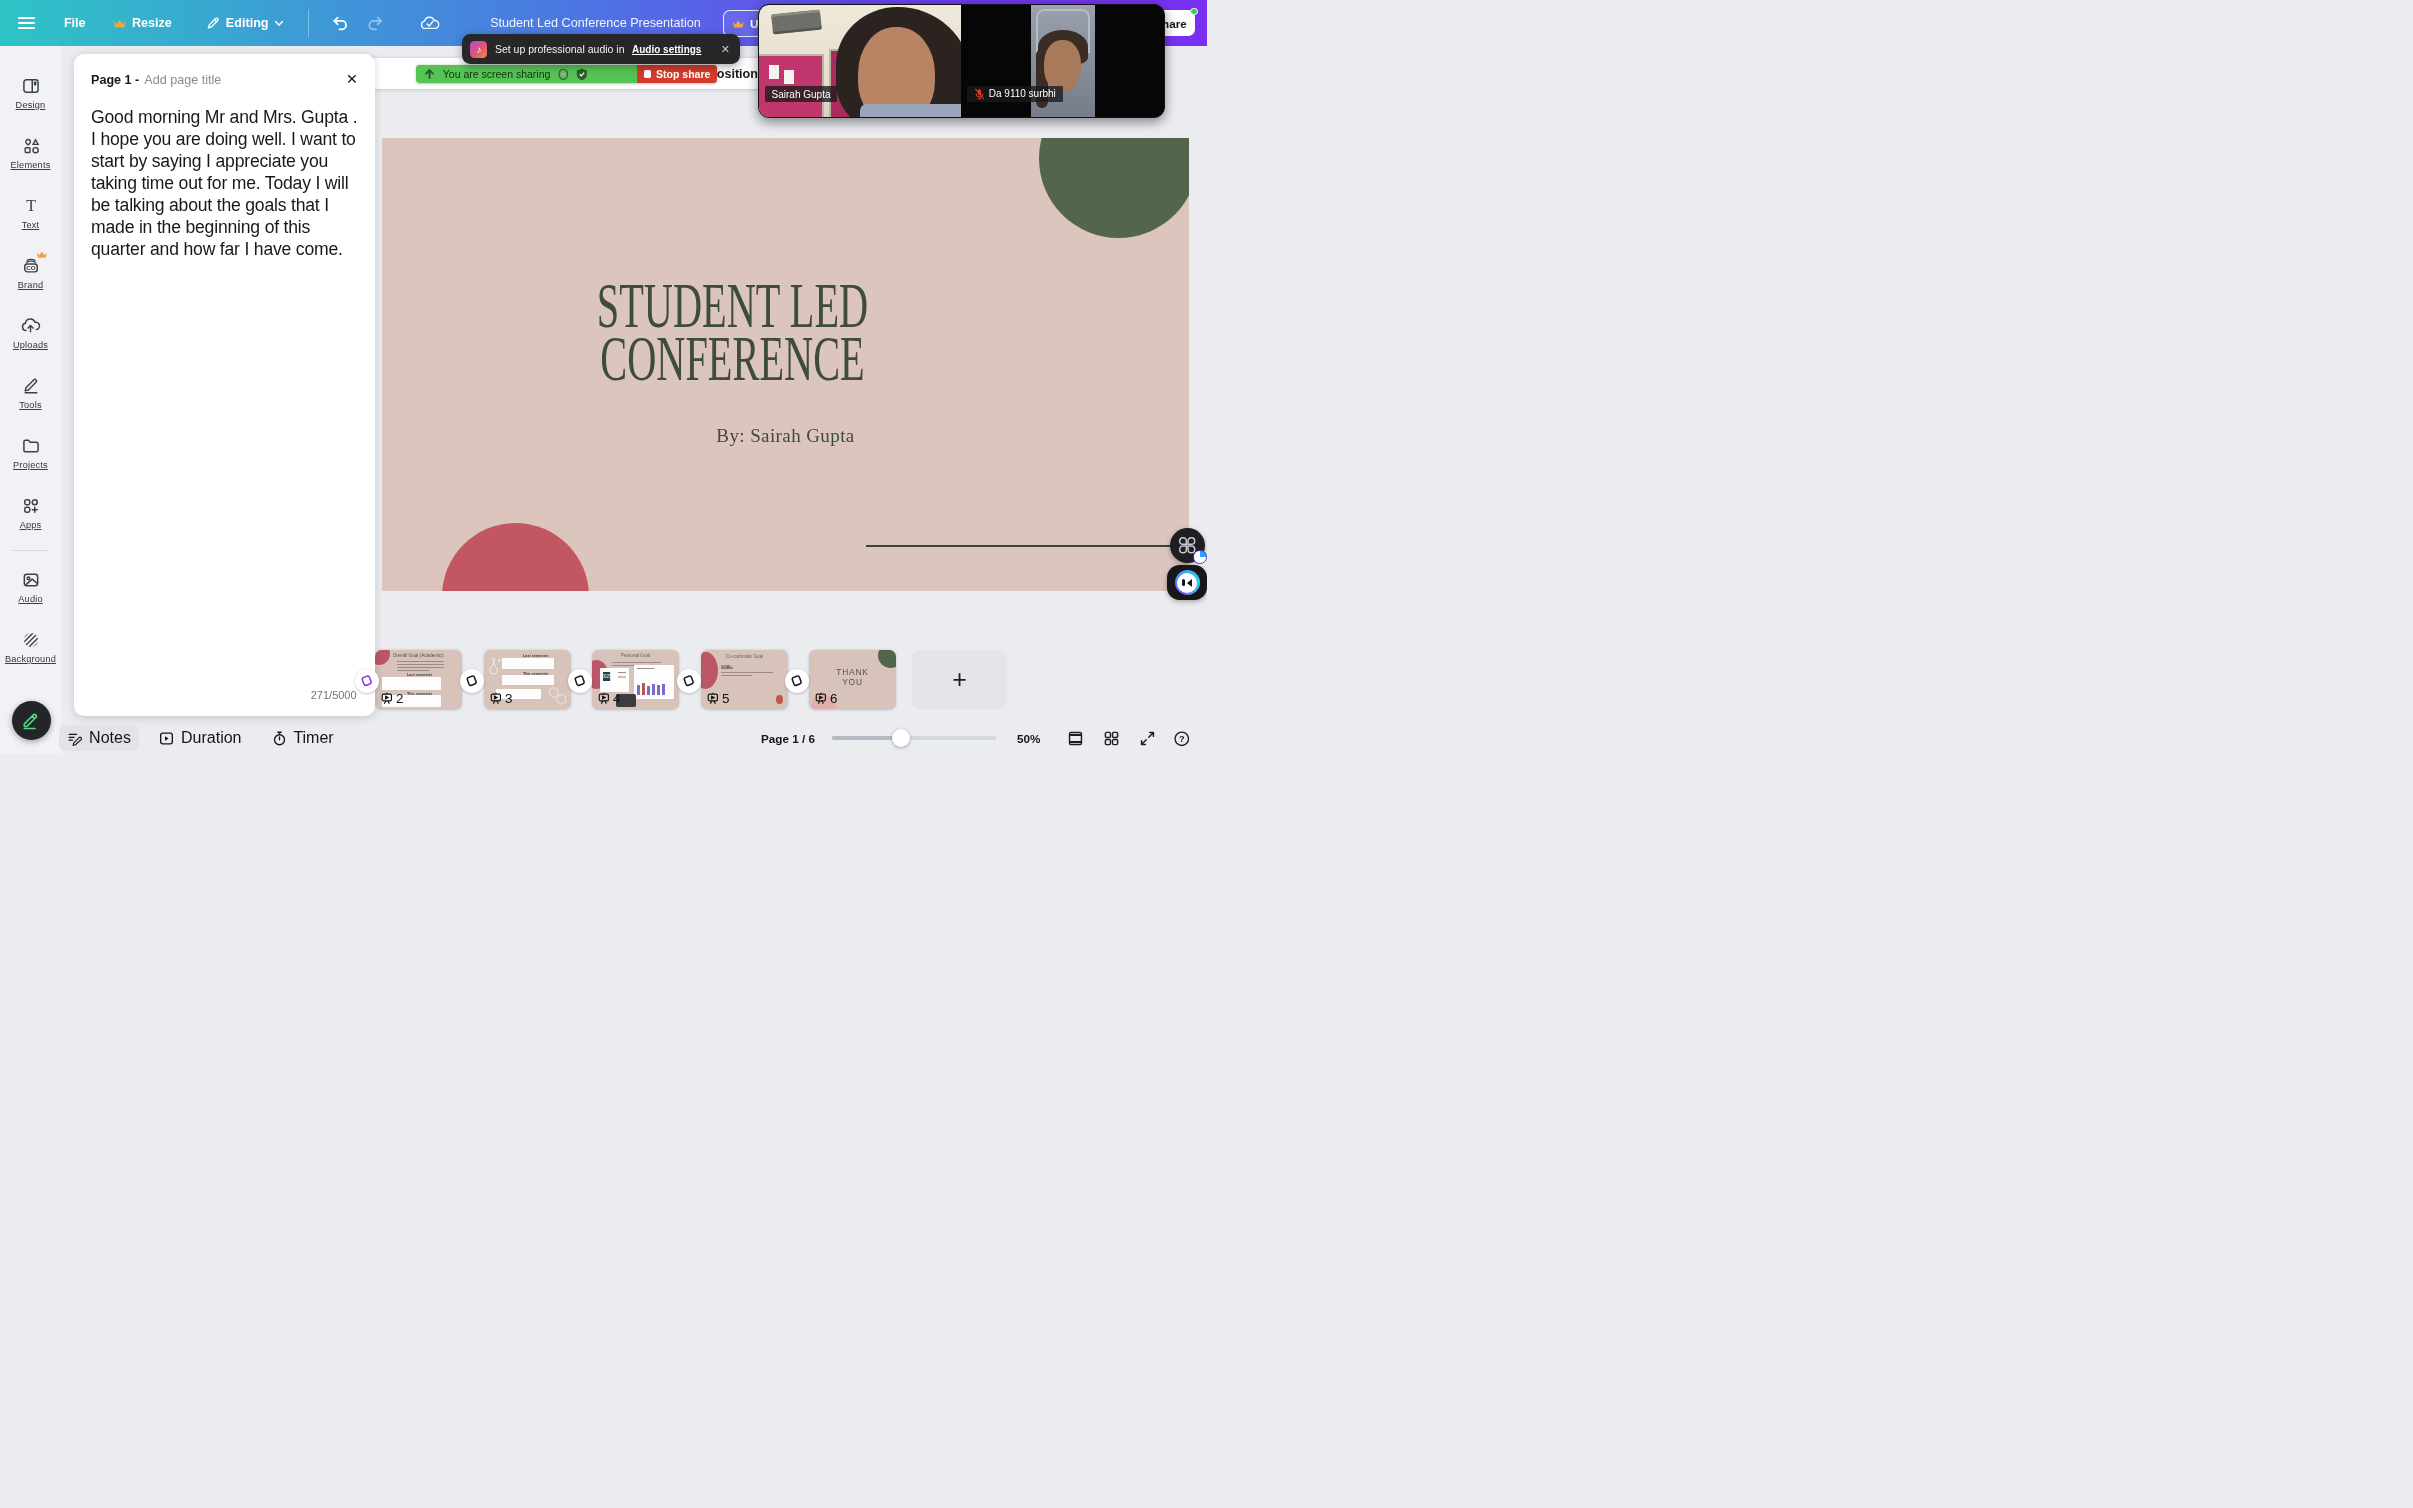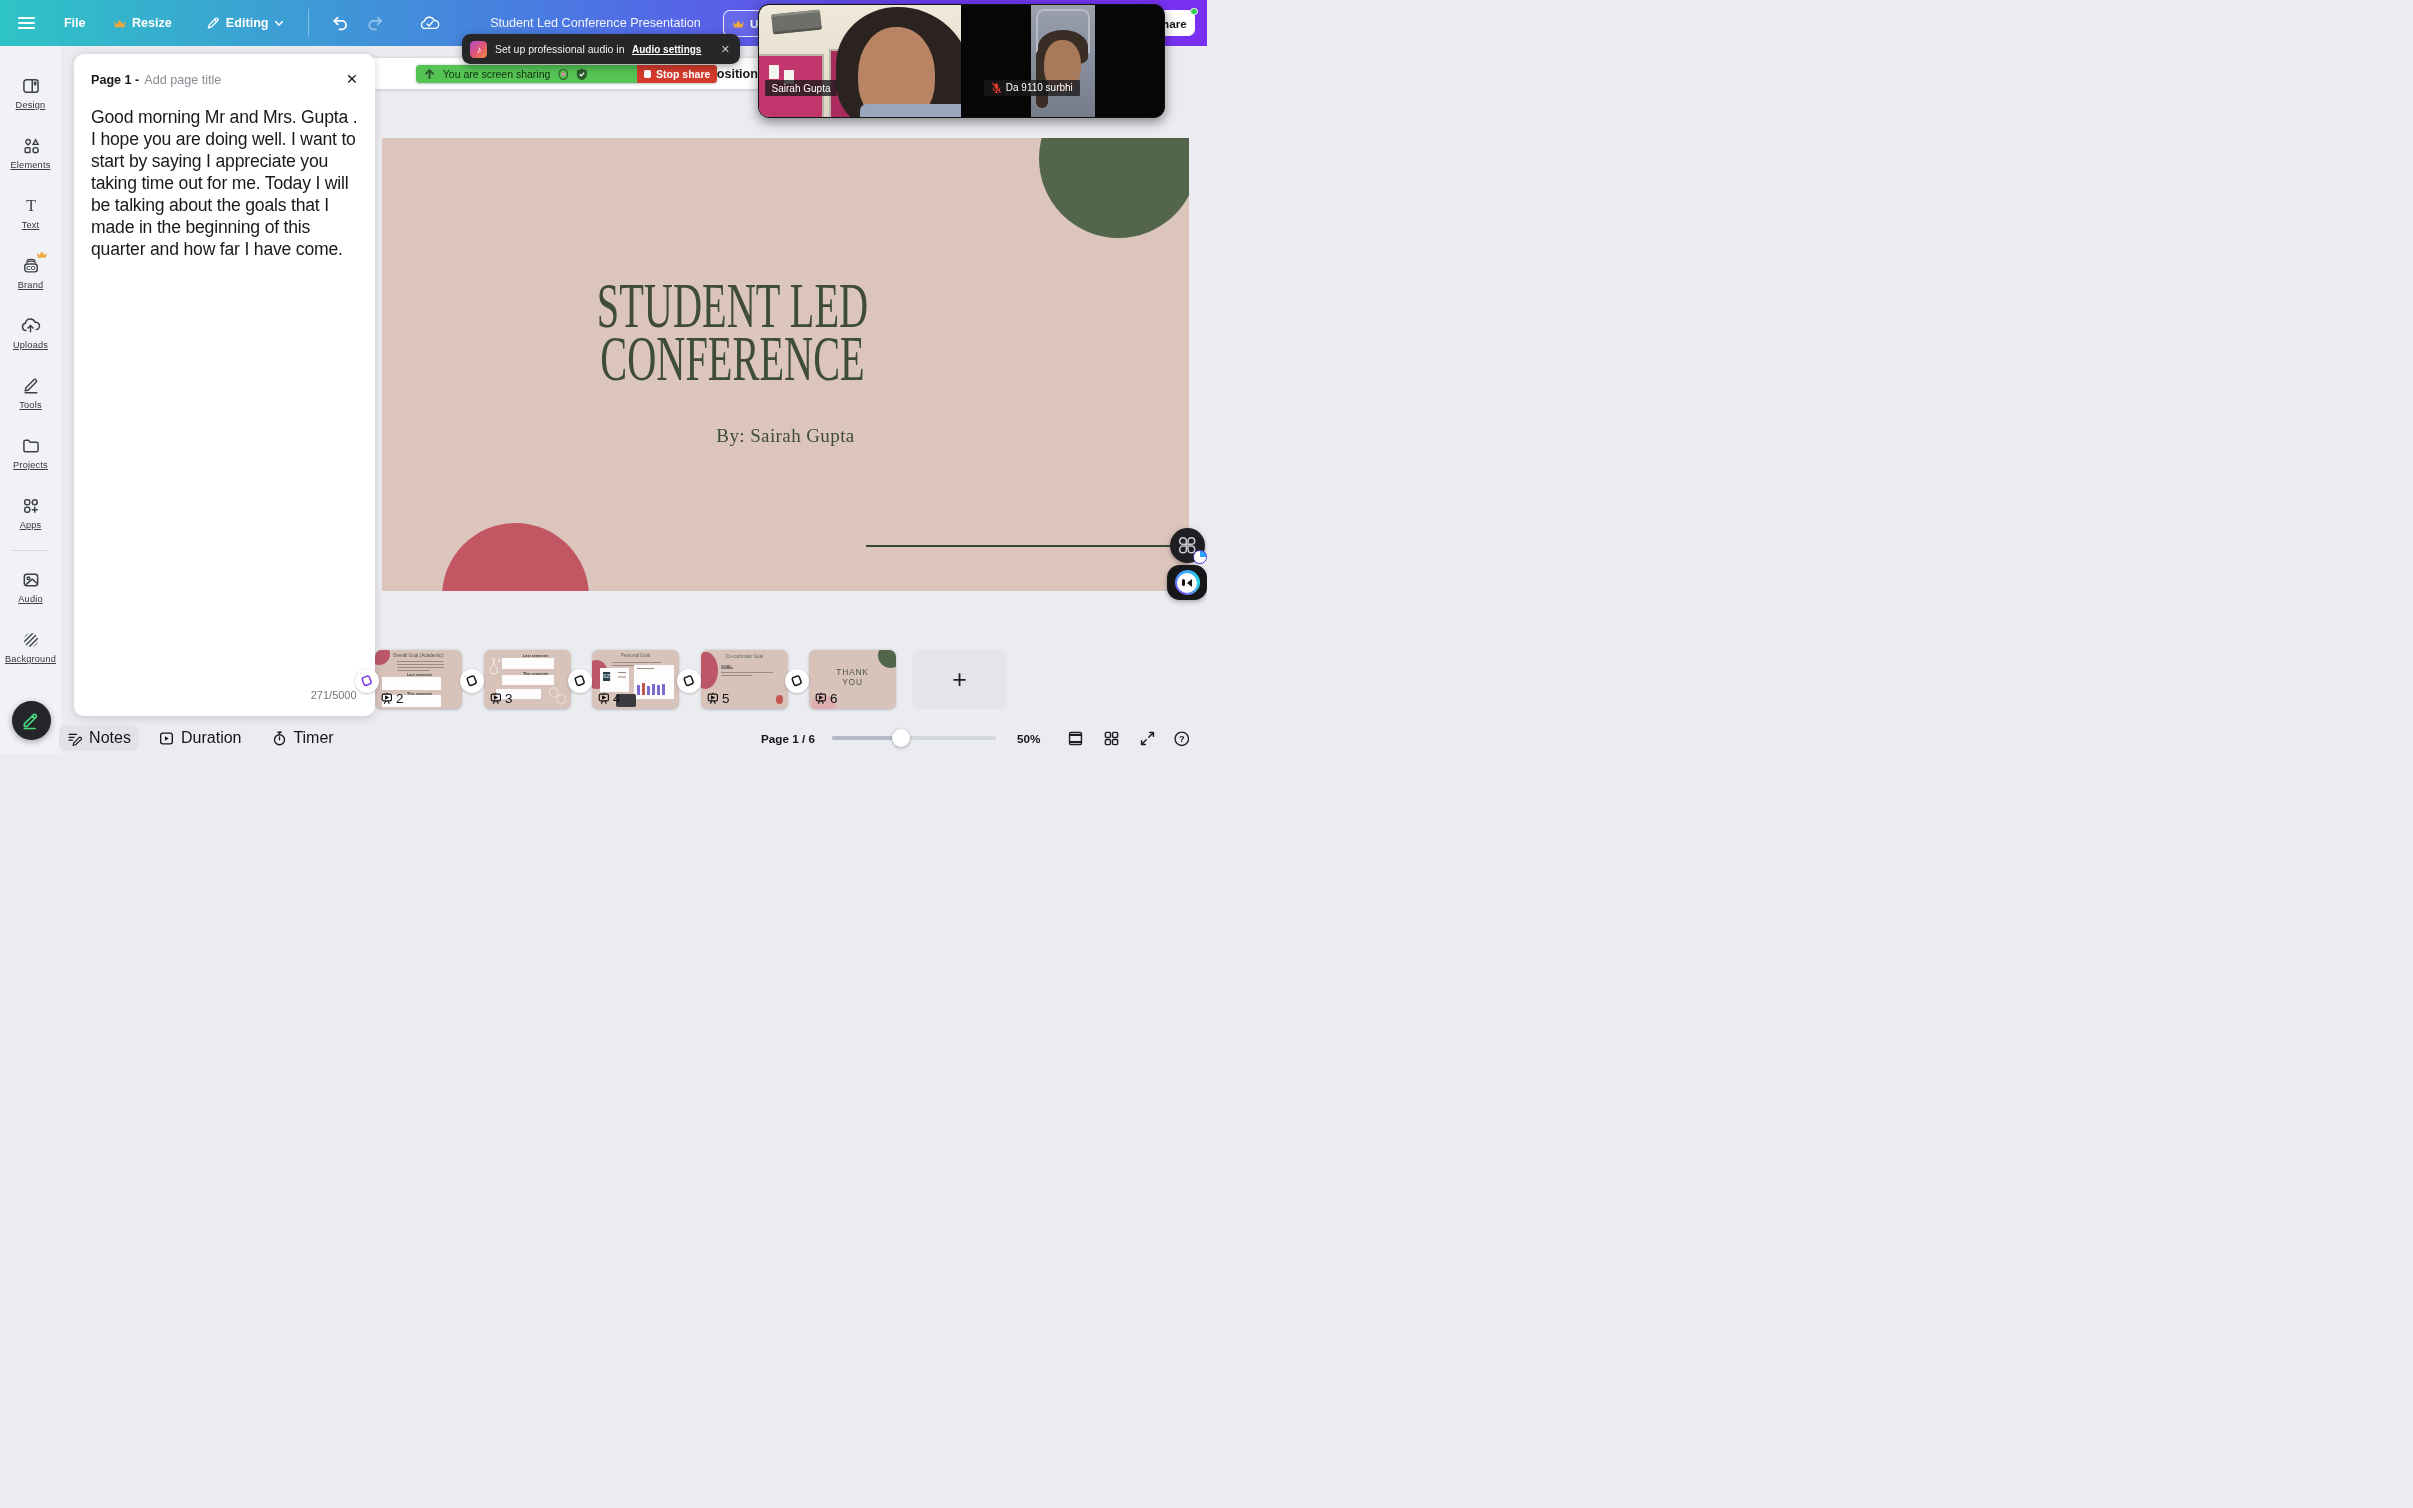--- a/index.html
+++ b/index.html
@@ -87,21 +87,21 @@
   .vc-hair{position:absolute;left:77px;top:1.7px;width:134px;height:126px;border-radius:46% 54% 40% 40%;background:#2a2320;}
   .vc-face{position:absolute;left:99px;top:22px;width:77px;height:97px;border-radius:48% 48% 44% 44%;background:#b98463;}
   .vc-shirt{position:absolute;left:101px;top:99px;width:109px;height:22px;background:#9aa6bb;border-radius:6.7px 6.7px 0 0;}
   .vc-right{position:absolute;left:202px;top:0;width:205px;height:114px;background:#060607;}
   .vc-strip{position:absolute;left:70px;top:0;width:64px;height:114px;
          background:linear-gradient(180deg,#9aa0ac 0%,#8b92a0 40%,#757b88 100%);overflow:hidden;}
   .vc-headboard{position:absolute;left:5px;top:3.4px;width:54px;height:44px;border:2.5px solid #b8bcc6;border-radius:8.4px 8.4px 0 0;}
   .vc-face2{position:absolute;left:13.4px;top:35px;width:37px;height:52px;border-radius:46%;background:#a8795a;}
   .vc-hair2{position:absolute;left:6.7px;top:25px;width:50px;height:34px;border-radius:50% 50% 20% 20%;background:#3a2d25;}
   .vc-hair2b{position:absolute;left:5px;top:44px;width:11.7px;height:59px;background:#3a2d25;border-radius:6.7px;}
-  .vc-name{position:absolute;bottom:23px;background:rgba(25,25,27,.78);color:#fff;font-size:10px;
+  .vc-name{position:absolute;bottom:17px;background:rgba(25,25,27,.78);color:#fff;font-size:10px;
          padding:2.5px 6.7px;border-radius:1px;display:flex;align-items:flex-start;gap:4.2px;white-space:nowrap;}
 
   
   .notes-panel{position:absolute;left:74px;top:54px;width:301px;height:662px;background:#fff;border-radius:10px;z-index:4;
          box-shadow:0 1.7px 8.4px rgba(20,20,40,.16);padding:18.4px 17px;}
   .np-header{display:flex;align-items:baseline;gap:5px;}
   .np-page{font-size:12.6px;font-weight:700;color:#17191c;}
   .np-placeholder{font-size:12.6px;color:#878c95;}
   .np-close{margin-left:auto;font-size:14.2px;color:#17191c;cursor:pointer;line-height:1;}
   .np-body{margin-top:18.4px;font-size:17.6px;line-height:22px;color:#17191c;letter-spacing:-0.2px;}
@@ -371,21 +371,21 @@
         <span>Sairah Gupta</span>
       </div>
     </div>
     <div class="vc-right">
       <div class="vc-strip">
         <div class="vc-headboard"></div>
         <div class="vc-hair2"></div>
         <div class="vc-hair2b"></div>
         <div class="vc-face2"></div>
       </div>
-      <div class="vc-name" style="left:5.9px;margin-left:17px;">
+      <div class="vc-name" style="left:5.9px;">
         <svg width="11" height="11.7" viewBox="0 0 13 14">
             <rect x="4.6" y="1.5" width="3.8" height="7" rx="1.9" fill="#e03a2f"></rect>
             <path d="M2.5 6.5 a4 4 0 0 0 8 0 M6.5 10.5 V13 M4.5 13 h4" fill="none" stroke="#e03a2f" stroke-width="1.2"></path>
             <line x1="1.5" y1="1" x2="11.5" y2="13" stroke="#e03a2f" stroke-width="1.4"></line>
           </svg>
         <span>Da 9110 surbhi</span>
       </div>
     </div>
   </div>
 

